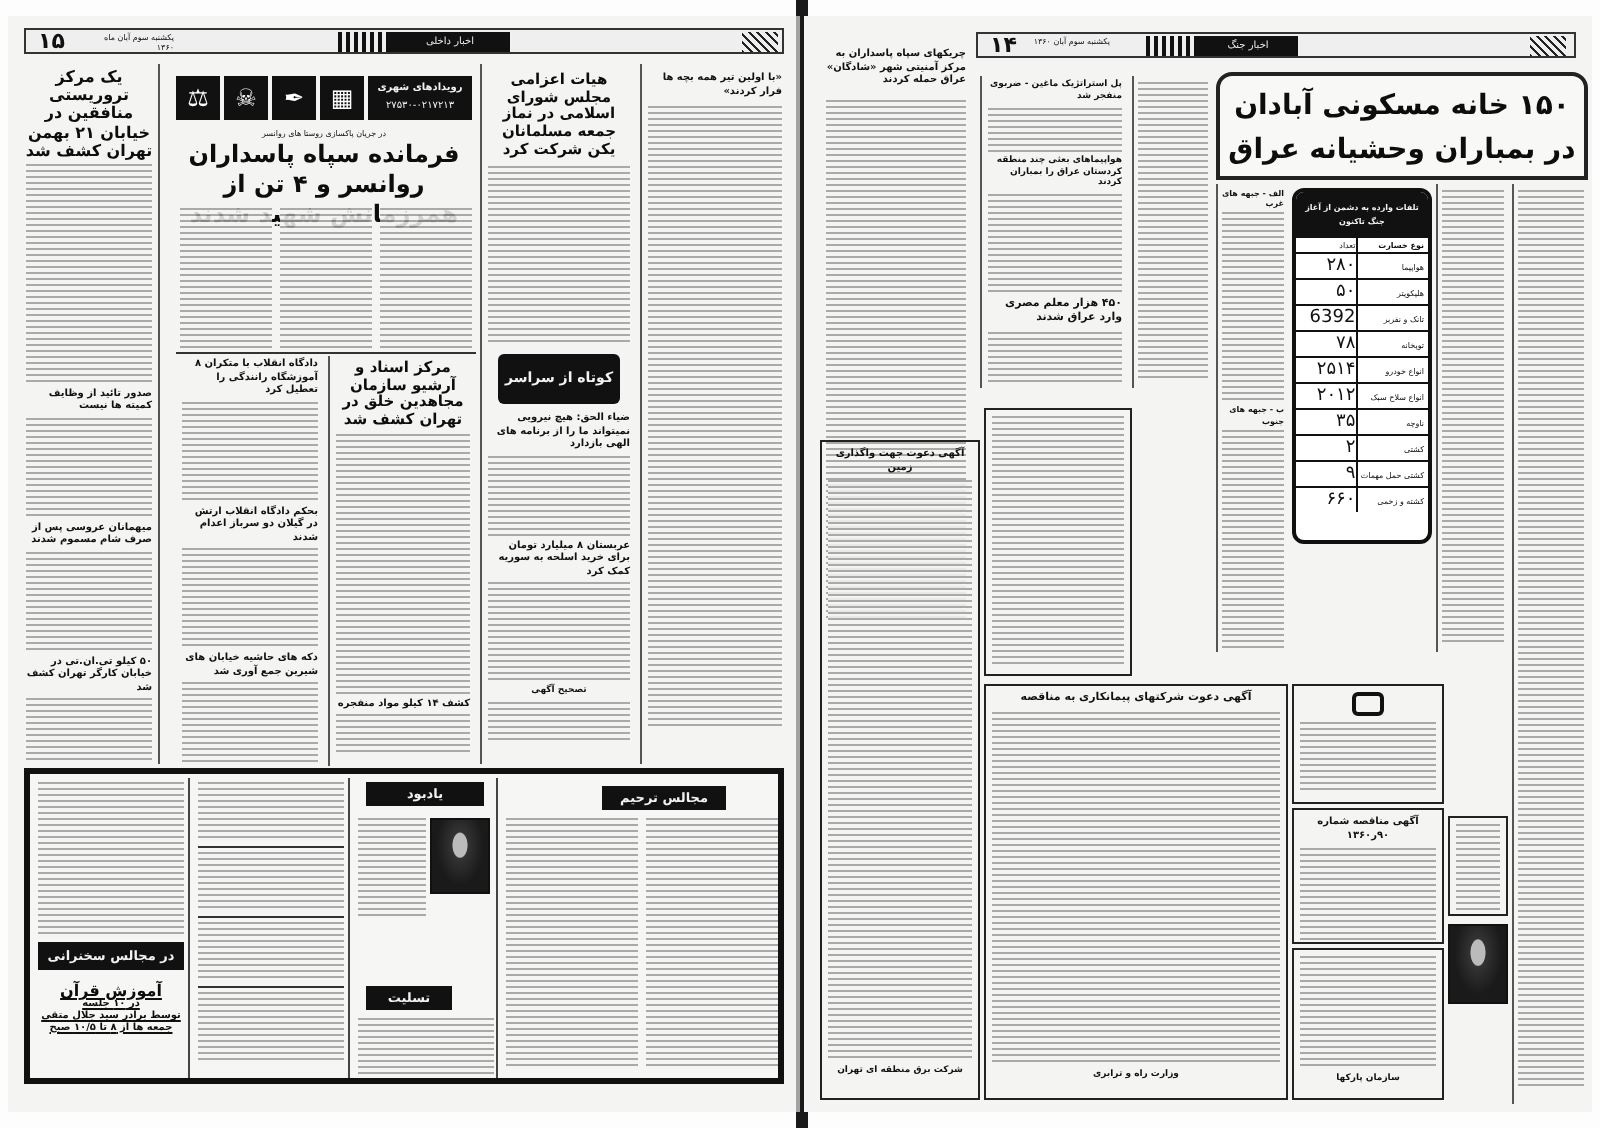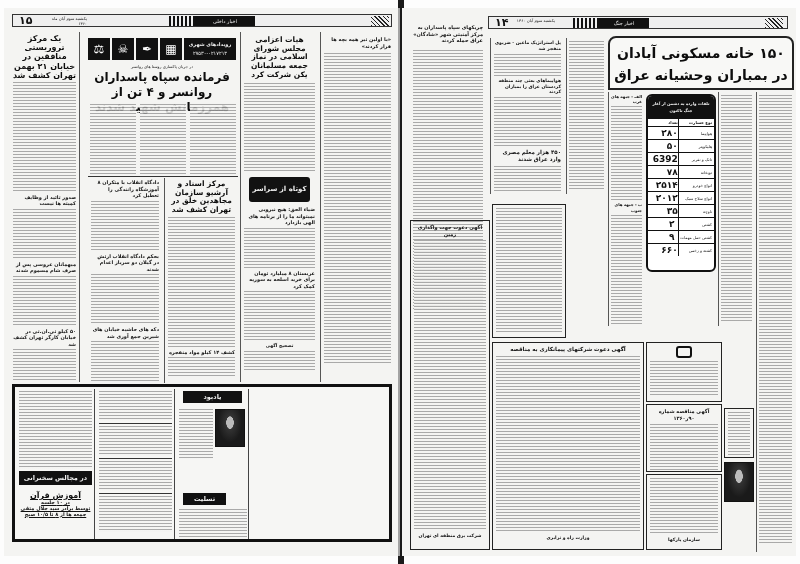--- a/index.html
+++ b/index.html
@@ -23,21 +23,21 @@
   .sub { font-weight: bold; text-align: right; direction: rtl; line-height: 1.3; }
   .txt { position: relative; overflow: hidden;
       background: repeating-linear-gradient(180deg,#9c9c9c 0 1px,#f4f4f2 1px 3px); opacity: .85; }
   .box { position: absolute; border: 1px solid #222; overflow: hidden; }
   .inverse { background: #111; color: #f2f2f2; font-weight: bold; text-align: center; direction: rtl; }
   .icon-tile { position: absolute; top: 0; width: 22px; height: 22px; background: #111; color: #fff;
       font-size: 12px; line-height: 22px; text-align: center; }
   .table { position: absolute; background: #fff; border: 2px solid #111; border-radius: 6px; overflow: hidden; }
   .trow { height: 13px; border-top: 1px solid #111; display: flex; direction: rtl; }
   .trow .lbl { width: 55%; font-size: 4px; line-height: 13px; padding-right: 2px; border-left: 1px solid #111; }
-  .trow .val { width: 45%; font-size: 9px; font-weight: bold; line-height: 13px; text-align: left; padding-left: 21px; }
+  .trow .val { width: 45%; font-size: 9px; font-weight: normal; line-height: 13px; text-align: right; padding-left: 21px; }
   .rule { position: absolute; height: 1px; background: #333; }
   .photo { position: absolute; background: radial-gradient(ellipse at 50% 35%, #bbb 0 18%, #333 20%, #1a1a1a 60%); border:1px solid #111; }
 </style>
 </head>
 <body>
 
 <div class="gutter"></div>
 
 <div class="page left">
 
@@ -135,20 +135,25 @@
     </div>
 
     <div style="position:absolute;left:162px;top:2px;width:72px;height:150px;border-right:1px solid #444;">
       <div class="inverse" style="margin:2px 6px;height:12px;font-size:6.5px;line-height:12px;">یادبود</div>
       <div class="photo" style="left:38px;top:20px;width:30px;height:38px;"></div>
       <div class="txt" style="position:absolute;left:2px;top:20px;width:34px;height:50px;"></div>
       <div class="inverse" style="position:absolute;left:6px;top:104px;width:43px;height:12px;font-size:6.5px;line-height:12px;">تسلیت</div>
       <div class="txt" style="position:absolute;left:2px;top:120px;width:68px;height:28px;"></div>
     </div>
 
+    <div style="position:absolute;left:236px;top:2px;width:140px;height:150px;">
+      <div class="inverse" style="position:absolute;left:50px;top:4px;width:62px;height:12px;font-size:6.5px;line-height:12px;">مجالس ترحیم</div>
+      <div class="txt" style="position:absolute;left:2px;top:20px;width:66px;height:126px;"></div>
+      <div class="txt" style="position:absolute;left:72px;top:20px;width:66px;height:126px;"></div>
+    </div>
   </div>
 </div>
 
 <div class="page right">
 
   <div class="masthead" style="left:86px;top:8px;width:300px;">
     <span class="num" style="left:6px;">۱۴</span>
     <span class="date" style="left:26px;width:40px;">یکشنبه سوم آبان ۱۳۶۰</span>
     <span class="bars" style="left:84px;"></span>
     <span class="section" style="left:110px;width:50px;">اخبار جنگ</span>

